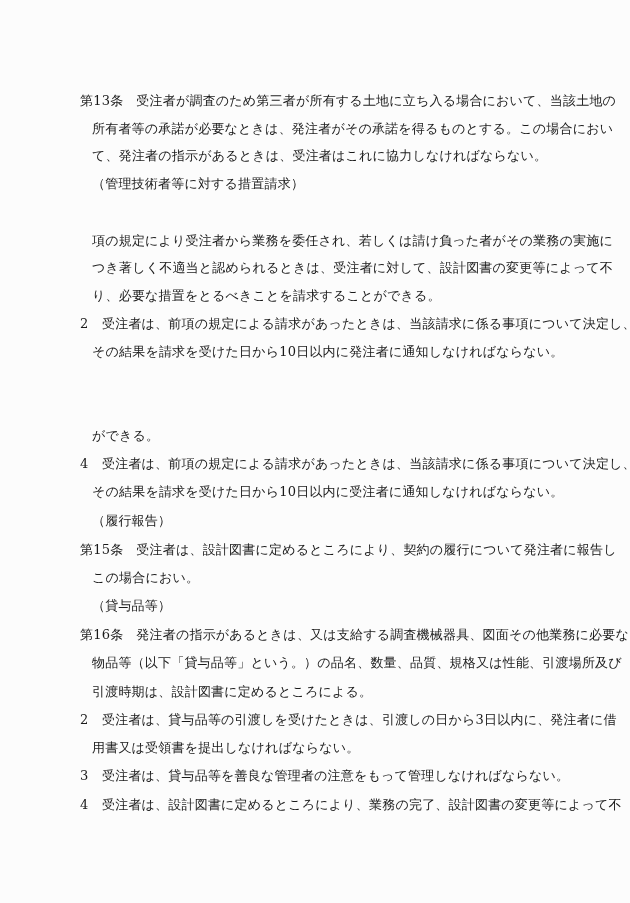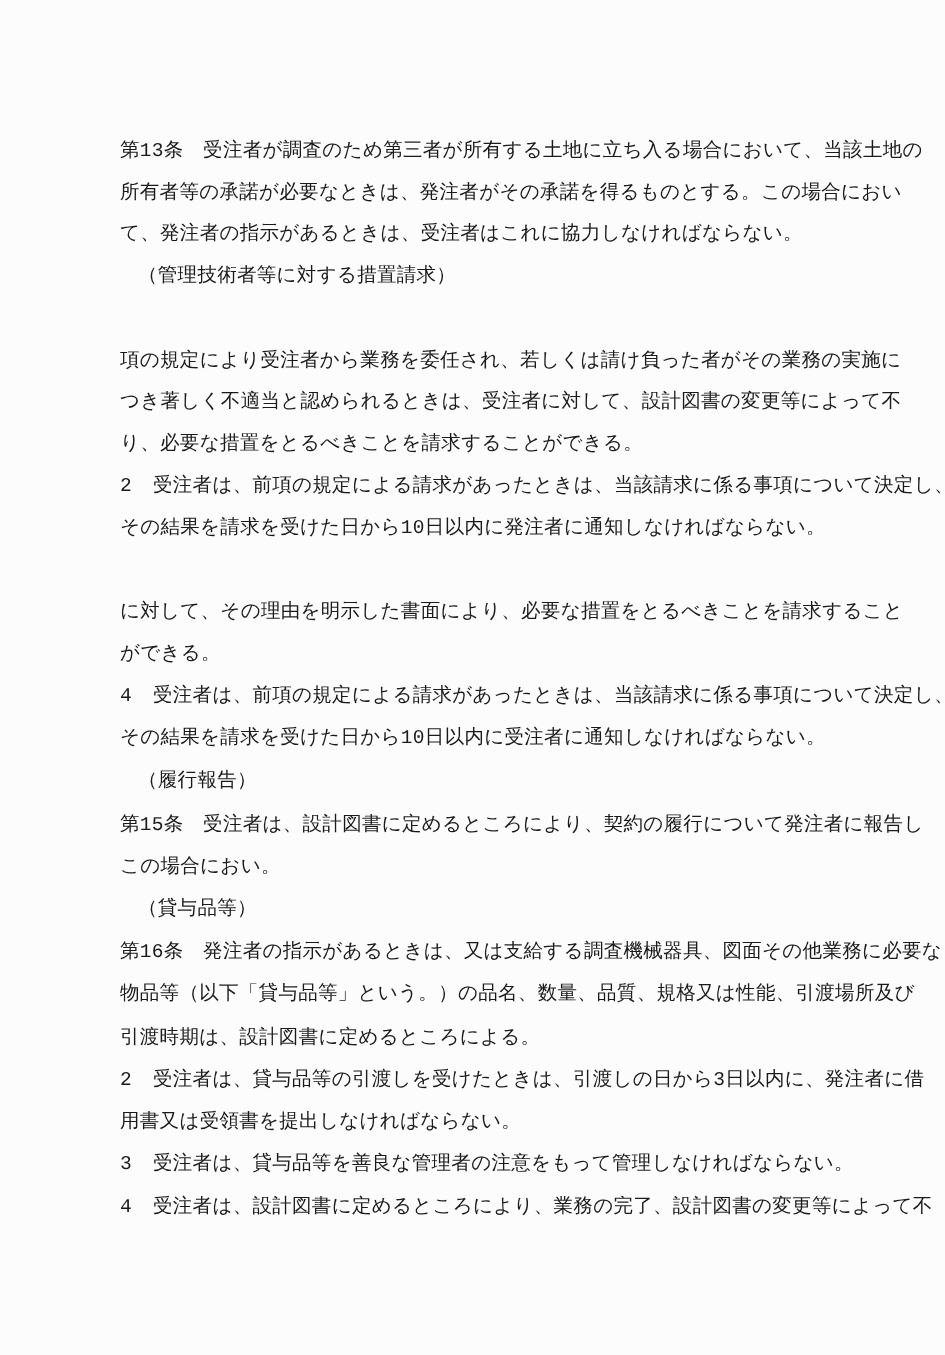--- a/index.html
+++ b/index.html
@@ -14,33 +14,32 @@
       overflow: hidden;
       font-family: "DejaVu Serif", "Liberation Serif", serif;
       color: #1a1a1a;
     }
     .page {
       position: absolute;
       left: 0;
       top: 0;
       width: 510px;
       height: 903px;
-      font-family: Liberation Mono, monospace;
     }
     .line {
       position: absolute;
       left: 80px;
       height: 20px;
       line-height: 20px;
       font-size: 13px;
       white-space: nowrap;
       letter-spacing: 0.2px;
     }
     .line.indent {
-      left: 80px;
+      left: 92px;
       text-align: center;
     }
     .line.caption {
       left: 92px;
     }
     .art-num {
       display: inline-block;
       margin-right: 13px;
     }
     .para-num {
@@ -63,21 +62,20 @@
 
   <div class="line indent" style="top:231px">項の規定により受注者から業務を委任され、若しくは請け負った者がその業務の実施に</div>
   <div class="line indent" style="top:258px">つき著しく不適当と認められるときは、受注者に対して、設計図書の変更等によって不</div>
   <div class="line indent" style="top:286px">り、必要な措置をとるべきことを請求することができる。</div>
 
   <div class="line" style="top:314px">
     <span class="para-num">2</span><span>受注者は、前項の規定による請求があったときは、当該請求に係る事項について決定し、</span>
   </div>
   <div class="line indent" style="top:342px">その結果を請求を受けた日から10日以内に発注者に通知しなければならない。</div>
 
-  <div class="line indent" style="top:398px">に対して、その理由を明示した書面により、必要な措置をとるべきことを請求すること</div>
   <div class="line indent" style="top:426px">ができる。</div>
 
   <div class="line" style="top:454px">
     <span class="para-num">4</span><span>受注者は、前項の規定による請求があったときは、当該請求に係る事項について決定し、</span>
   </div>
   <div class="line indent" style="top:482px">その結果を請求を受けた日から10日以内に受注者に通知しなければならない。</div>
 
   <div class="line caption" style="top:511px">（履行報告）</div>
 
   <div class="line" style="top:540px">

